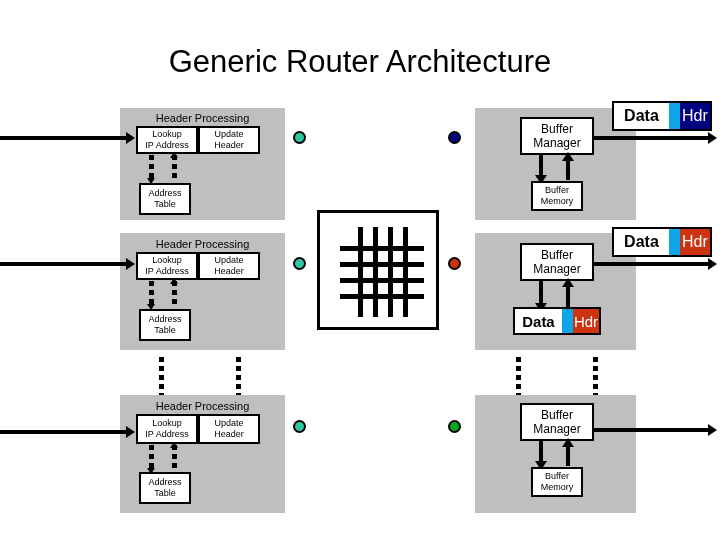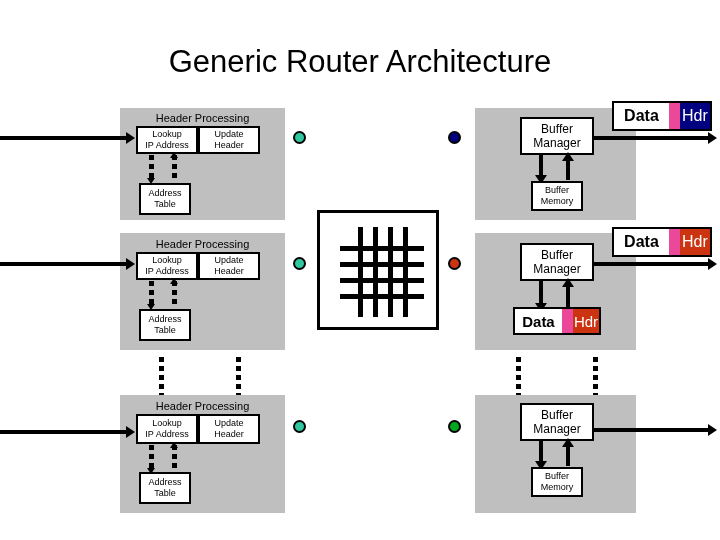--- a/index.html
+++ b/index.html
@@ -78,21 +78,21 @@
 
   
   .dot{
     position:absolute;width:13px;height:13px;border-radius:50%;
     border:2px solid #000;box-sizing:border-box;
   }
 
   
   .packet{
     position:absolute;border:2px solid #000;box-sizing:border-box;
-    display:flex;background:#ec4899;gap:11px;
+    display:flex;background:#0ea5e9;gap:11px;
   }
   .packet .data{
     background:#ffffff;color:#000;display:flex;align-items:center;
     justify-content:center;font-weight:bold;
   }
   .packet .hdr{
     color:#ffffff;display:flex;align-items:center;justify-content:center;
     font-weight:normal;
   }
 

